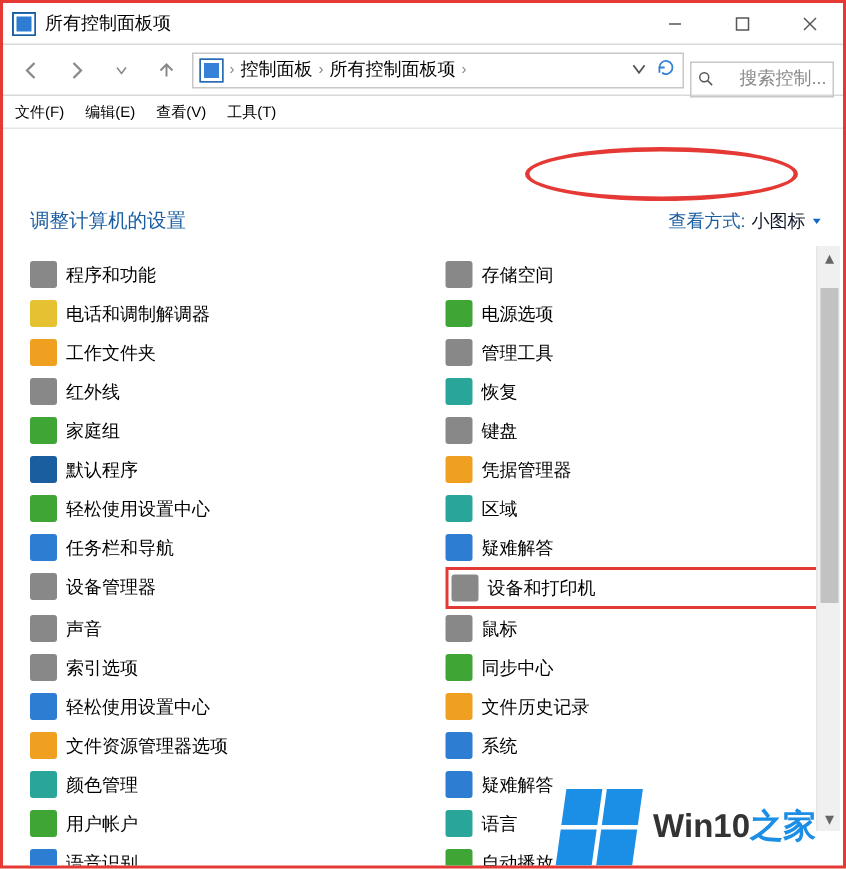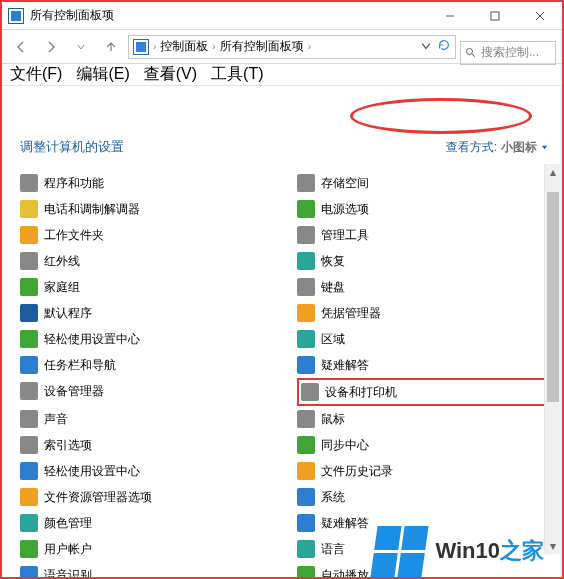--- a/index.html
+++ b/index.html
@@ -44,35 +44,35 @@
   .nav-arrow.dropdown svg { width:8px; height:8px; }
   .addr {
     flex:1; height:24px; border:1px solid #c7c7c7; display:flex; align-items:center;
     font-size:12px; padding:0 4px; gap:2px;
   }
   .addr .cp-icon { width:16px;height:16px;background:#3581d8;border:1px solid #2a6bb3;box-shadow:inset 0 0 0 2px #fff;}
   .addr .sep { color:#888; font-size:10px; padding:0 2px;}
   .addr .refresh { margin-left:auto; color:#3581d8; }
   .search {
     width:96px; height:24px; border:1px solid #c7c7c7; display:flex; align-items:center;
-    color:#888; padding:0 4px; gap:4px;margin-top:12px;
+    color:#888; padding:0 4px; gap:16px;margin-top:12px;
   }
   .search svg { width:12px;height:12px; color:#555; }
   
   .menubar {
     display:flex; align-items:center; height:22px; gap:14px; padding:0 8px;
-    border-bottom:1px solid #e5e5e5; font-size:16px;
+    border-bottom:1px solid #e5e5e5; font-size:10px;
   }
   
   .content { position:relative; padding:16px 14px 8px 18px; }
   .header-row { display:flex; align-items:center; margin-bottom:14px;margin-top:36px; }
   .heading { color:#1b5ea0; font-size:13px; }
   .viewby { margin-left:auto; display:flex; align-items:center; gap:4px; position:relative; }
   .viewby .label { color:#1b5ea0; }
-  .viewby .value { color:#737373; display:flex; align-items:center; gap:4px;font-weight:bold;}
+  .viewby .value { color:#0f172a; display:flex; align-items:center; gap:4px;}
   .viewby .value svg { width:7px;height:7px; }
   .ellipse {
     position:absolute; border:3px solid #e53935; border-radius:50%;
     width:182px; height:36px; left:348px; top:12px; pointer-events:none;
   }
   .grid {
     display:grid; grid-template-columns: 1fr 1fr; column-gap:26px;
   }
   .item {
     display:flex; align-items:center; height:26px; gap:6px;

